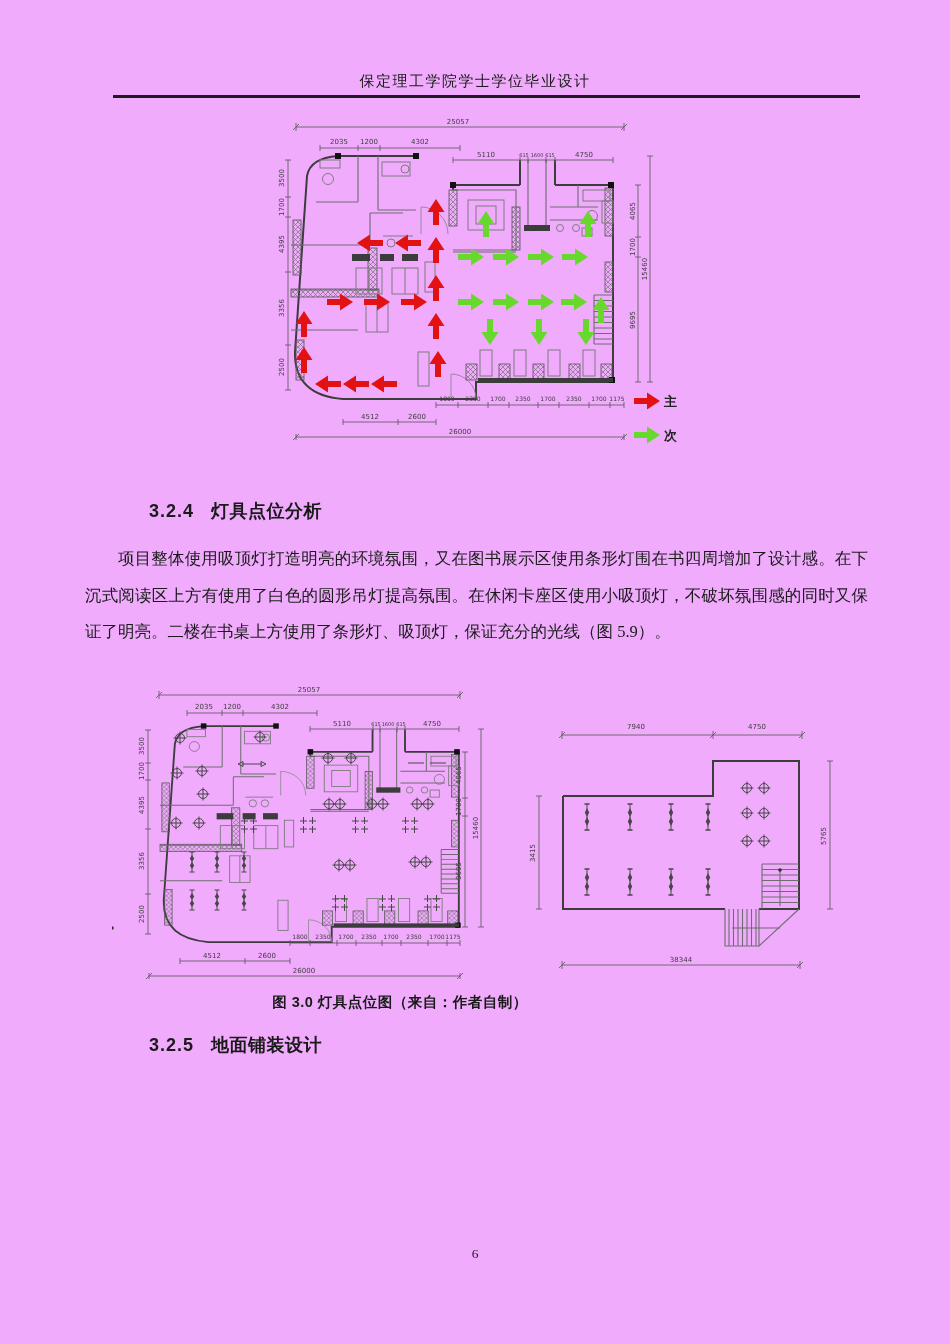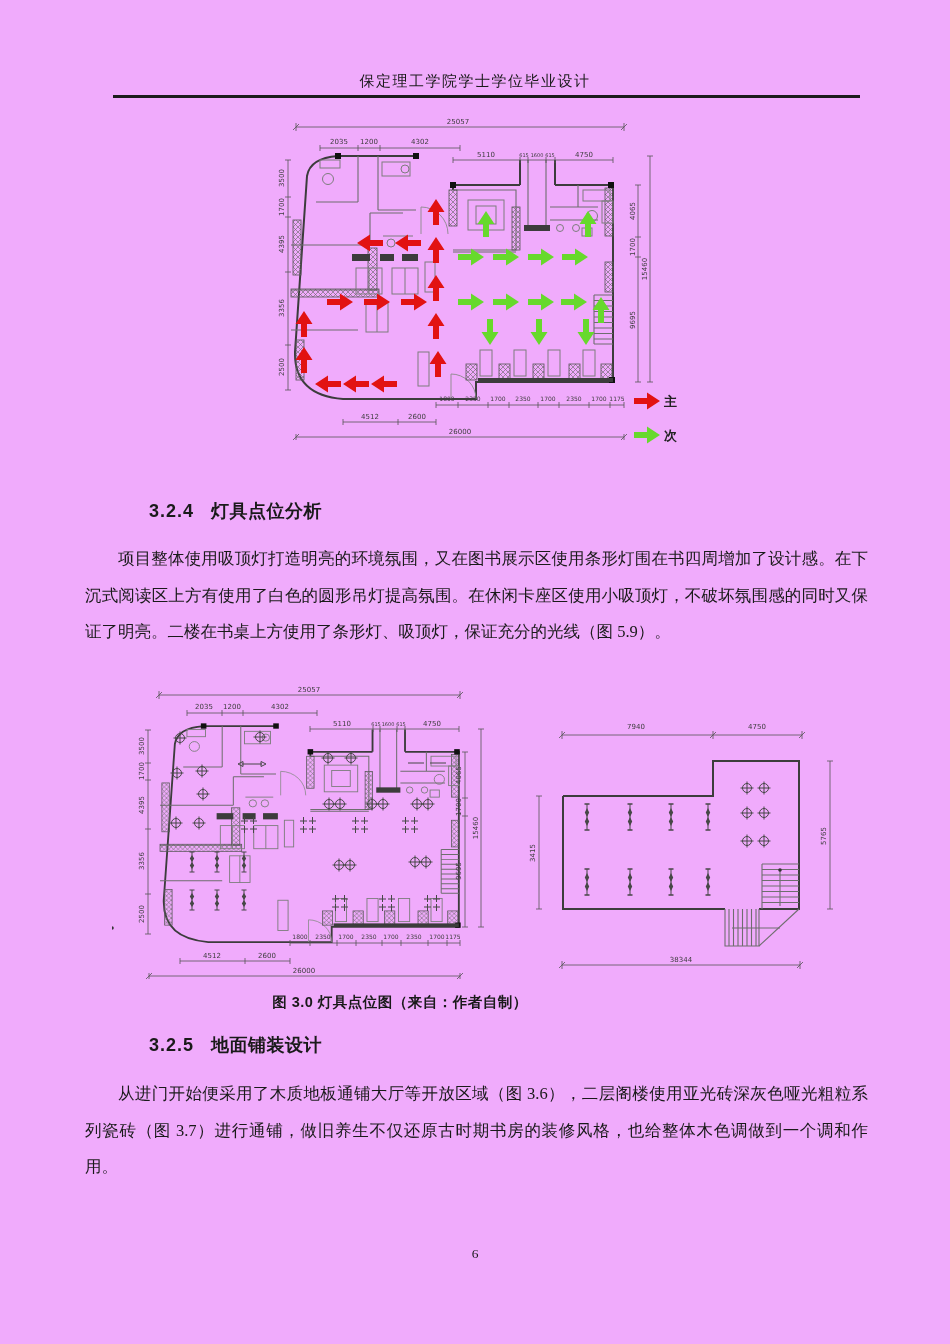--- a/index.html
+++ b/index.html
@@ -366,16 +366,15 @@
         <text class="dimt" x="569" y="282" text-anchor="middle">38344</text>
       </g>
     </svg>
   </div>
 
   <div class="caption cap35">图 3.0 灯具点位图（来自：作者自制）</div>
 
   <h3 class="heading h325">
     <span class="num">3.2.5</span><span>地面铺装设计</span>
   </h3>
-  <p class="para p325">从进门开始便采用了木质地板通铺大厅等开放区域（图 3.6），二层阁楼使用亚光砖深灰色哑光粗粒系列瓷砖（图 3.7）进行通铺，做旧养生不仅还原古时期书房的装修风格，也给整体木色调做到一个调和作用。</p>
 
   <div class="page-number">6</div>
 </div>
 
 </body></html>

